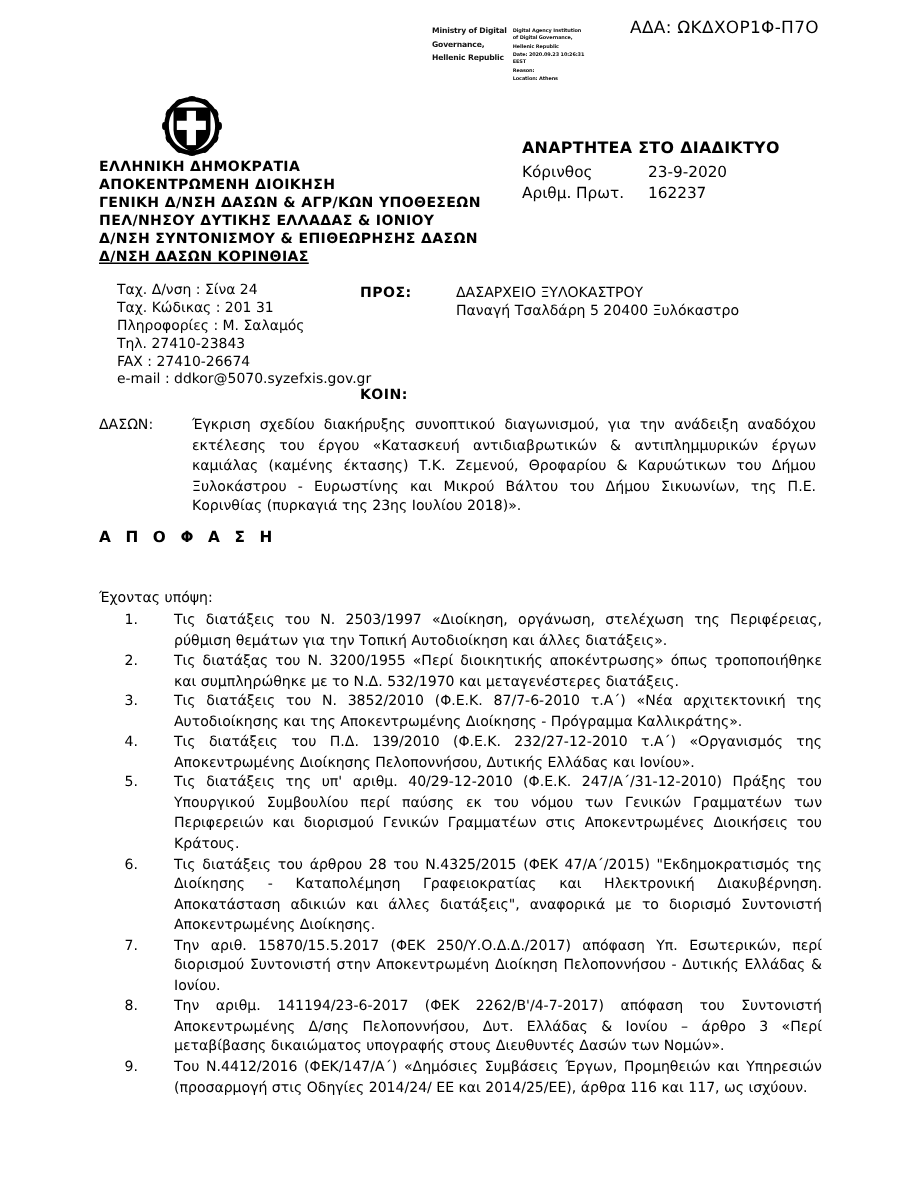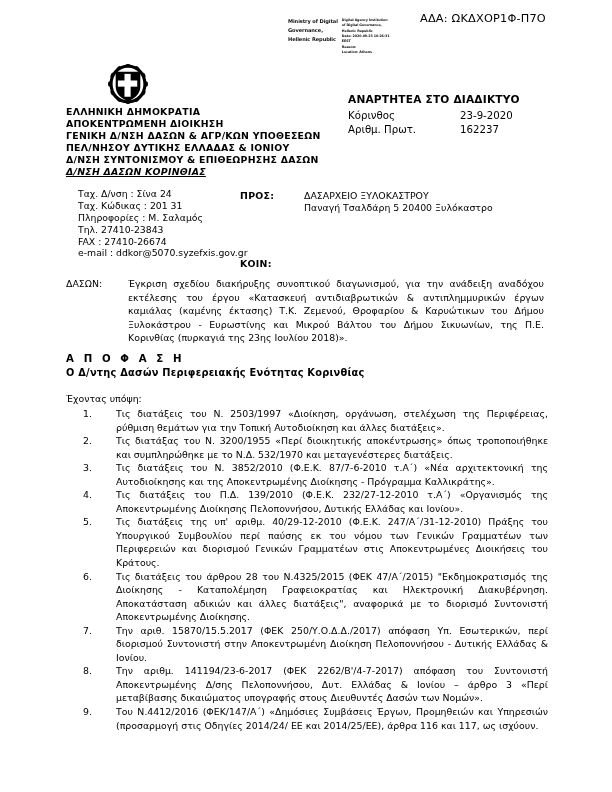--- a/index.html
+++ b/index.html
@@ -85,42 +85,40 @@
     width: 300px;
     font-size: 9.4px;
     font-weight: bold;
     line-height: 12.05px;
     letter-spacing: 0.25px;
     white-space: nowrap;
   }
   .org-block div { height: 12.05px; }
   .org-last {
     text-decoration: underline;
-    font-style: italic;
   }
 
   
   .pub-block {
     position: absolute;
     left: 348px;
     top: 92px;
     width: 256px;
     font-size: 10.2px;
     line-height: 14.5px;
     white-space: nowrap;
   }
   .pub-title {
     font-weight: bold;
     font-size: 10.6px;
     letter-spacing: 0.2px;
     margin-bottom: 2px;
   }
   .pub-row {
     display: flex;
-    gap: 28px;
   }
   .pub-row .lbl { width: 84px; }
   .pub-row .val { }
 
   
   .contact-block {
     position: absolute;
     left: 66px;
     top: 188px;
     width: 230px;
@@ -337,21 +335,20 @@
 
   <div class="koin-label">ΚΟΙΝ:</div>
 
   <div class="thema">
     <span class="thema-label">ΔΑΣΩΝ:</span>
     <div class="thema-body">Έγκριση σχεδίου διακήρυξης συνοπτικού διαγωνισμού, για την ανάδειξη αναδόχου εκτέλεσης του έργου «Κατασκευή αντιδιαβρωτικών &amp; αντιπλημμυρικών έργων καμιάλας (καμένης έκτασης) Τ.Κ. Ζεμενού, Θροφαρίου &amp; Καρυώτικων του Δήμου Ξυλοκάστρου - Ευρωστίνης και Μικρού Βάλτου του Δήμου Σικυωνίων, της  Π.Ε. Κορινθίας (πυρκαγιά της 23ης Ιουλίου 2018)».</div>
   </div>
 
   <div class="decision">
     <div class="decision-title">Α Π Ο Φ Α Σ Η</div>
-    <div class="decision-sub">Ο Δ/ντης Δασών Περιφερειακής Ενότητας Κορινθίας</div>
   </div>
 
   <div class="preamble">Έχοντας υπόψη:</div>
 
   <div class="clauses">
     <div class="clause">
       <span class="num">1.</span>
       <span class="txt">Τις  διατάξεις  του  Ν.  2503/1997  «Διοίκηση,  οργάνωση,  στελέχωση  της  Περιφέρειας, ρύθμιση θεμάτων για την Τοπική Αυτοδιοίκηση και άλλες διατάξεις».</span>
     </div>
     <div class="clause">

